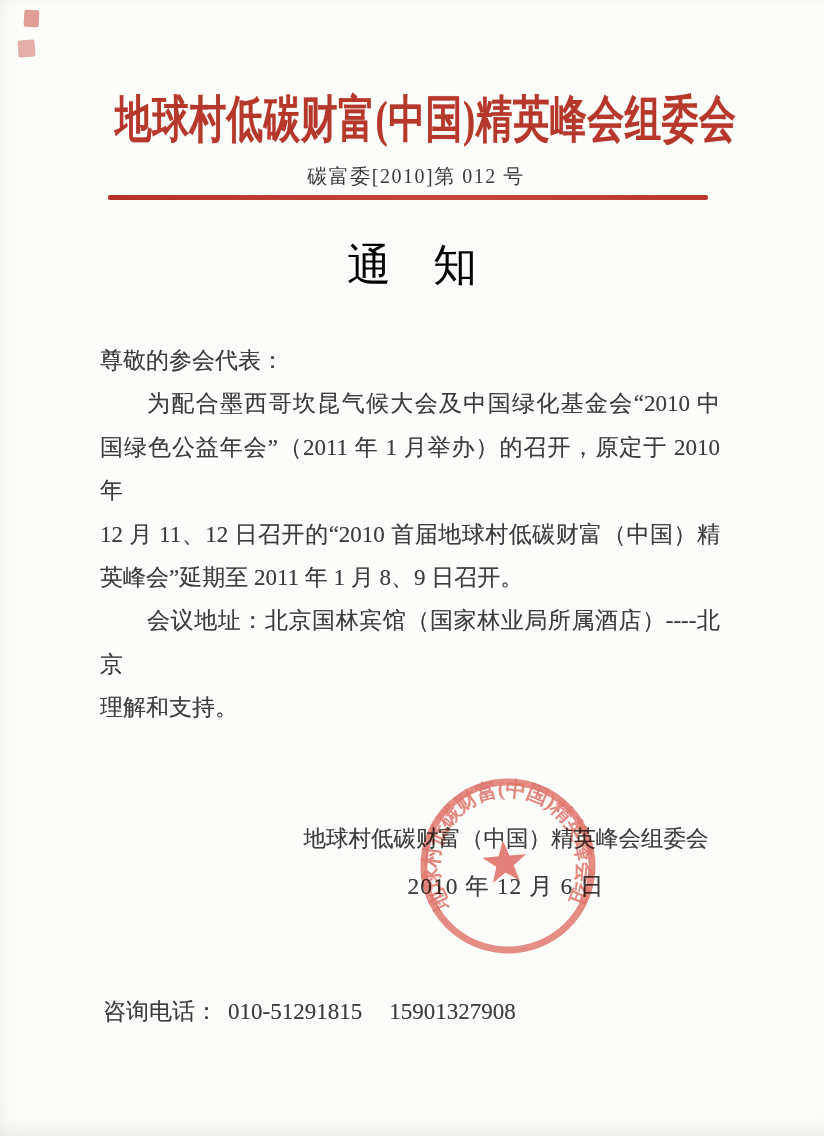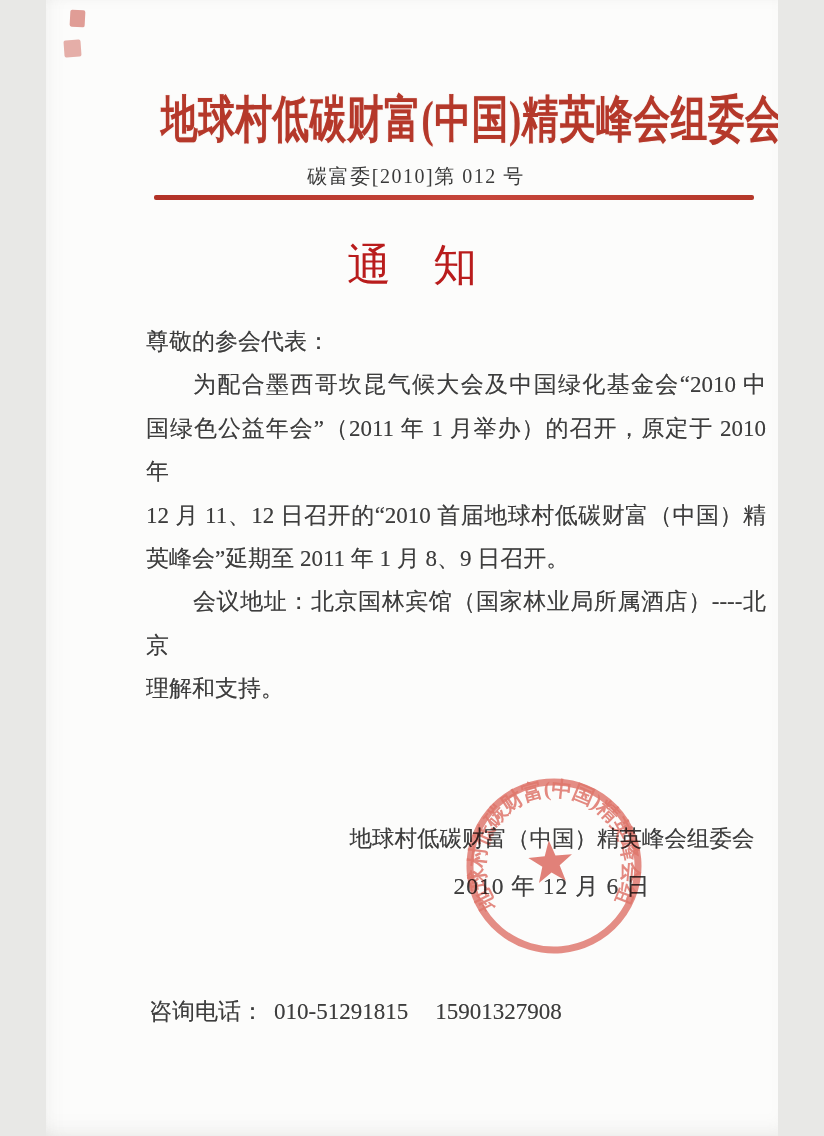--- a/index.html
+++ b/index.html
@@ -1,21 +1,21 @@
 <!DOCTYPE html>
 <html><head>
 <meta charset="utf-8">
 <style>
   * { margin: 0; padding: 0; box-sizing: border-box; }
   html, body { background: #e8e8e6; }
   body { font-family: "Liberation Serif", "DejaVu Serif", serif; }
 
   .page {
     position: relative;
-    width: 732px;
+    width: 824px;
     height: 1136px;
     margin: 0 auto;
     background: #fcfcfb;
     color: #3b3b3b;
     overflow: hidden;
     box-shadow: inset 0 -16px 22px -16px rgba(120,120,118,0.18),
                 inset 16px 0 22px -18px rgba(120,120,118,0.10),
                 inset 0 10px 14px -12px rgba(140,140,138,0.08);
   }
 
@@ -45,27 +45,27 @@
   .header-rule {
     position: absolute; left: 108px; top: 195px;
     width: 600px; height: 5px;
     background: linear-gradient(to right, #b23227, #c6453a 55%, #b5382a);
     border-radius: 2px;
   }
 
   .notice-title {
     position: absolute; top: 236px; left: 0; right: 0;
     text-align: center;
-    font-size: 44px; color: #b91c1c;
+    font-size: 44px; color: #000000;
     letter-spacing: 0;
   }
   .notice-title .c1 { margin-right: 42px; }
 
   .body-text {
-    position: absolute; left: 100px; top: 320px; width: 620px;
+    position: absolute; left: 100px; top: 339px; width: 620px;
     font-size: 23px; line-height: 43.4px; color: #3d3d3d;
     text-shadow: 0 0 .5px rgba(70,70,70,.5);
   }
   .body-text .line { display: block; }
   .body-text .indent { text-indent: 47px; }
   .body-text .fill { text-align: justify; text-align-last: justify; }
   .body-text .num-bold { font-weight: bold; letter-spacing: .5px; }
 
   .signature {
     position: absolute; left: 300px; top: 0; width: 412px;

